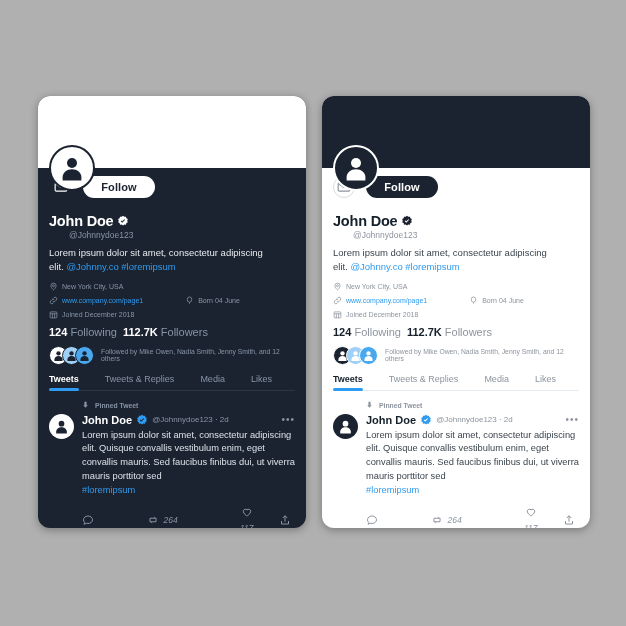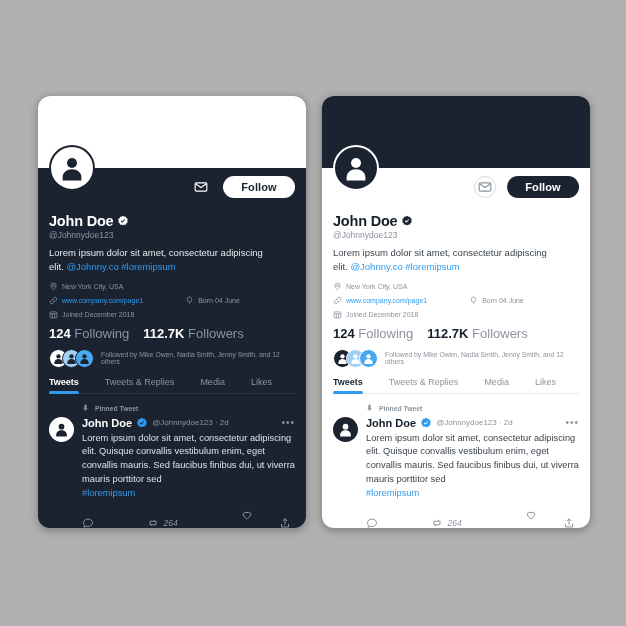--- a/index.html
+++ b/index.html
@@ -50,21 +50,20 @@
   .card-dark  .avatar-wrap { background: #ffffff; border: 2px solid #1b2331; }
   .card-light .avatar-wrap { background: #1b2331; border: 2px solid #ffffff; }
 
   .avatar-glyph { width: 30px; height: 30px; display:block; }
   .card-dark  .avatar-glyph { fill: #1b2331; }
   .card-light .avatar-glyph { fill: #ffffff; }
 
   .actions {
     display: flex;
     align-items: center;
-    justify-content: flex-end;
     gap: 11px;
     height: 38px;
   }
 
   .mail-btn {
     width: 23px; height: 18px;
     display: flex; align-items: center; justify-content: center;
     border-radius: 50%;
   }
   .card-light .mail-btn {
@@ -103,21 +102,21 @@
     letter-spacing: -.2px;
   }
   .card-dark  .display-name { color: #ffffff; }
   .card-light .display-name { color: #15202b; }
 
   .verified { width: 12px; height: 12px; display: block; }
   .card-dark  .verified { fill: #ffffff; }
   .card-light .verified { fill: #1b2331; }
   .verified-blue { fill: #2f9bf0 !important; }
 
-  .handle { font-size: 8.5px; margin-top: 1px; }
+  .handle { font-size: 8.5px; margin-top: 1px; margin-left: 20px; }
   .card-dark  .handle { color: #8794a5; }
   .card-light .handle { color: #8d949e; }
 
   .bio {
     font-size: 9.5px;
     line-height: 1.45;
     margin-top: 6px;
     max-width: 225px;
   }
   .card-dark  .bio { color: #e6eaee; }
@@ -143,23 +142,23 @@
   .card-light .meta-item { color: #8d949e; }
   .meta-item .lnk { color: #2f9bf0; }
 
   .meta-ico { width: 9px; height: 9px; display: block; flex: none; }
   .card-dark  .meta-ico { stroke: #8794a5; fill: none; }
   .card-light .meta-ico { stroke: #8d949e; fill: none; }
 
   
   .stats {
     display: flex;
-    gap: 14px;
+    gap: 6px;
     margin-top: 5px;
-    font-size: 13px;
+    font-size: 11px;
   }
   .stat-num { font-weight: bold; }
   .card-dark  .stat-num { color: #ffffff; }
   .card-light .stat-num { color: #15202b; }
   .card-dark  .stat-lbl { color: #8794a5; }
   .card-light .stat-lbl { color: #8d949e; }
 
   
   .followed {
     display: flex;

